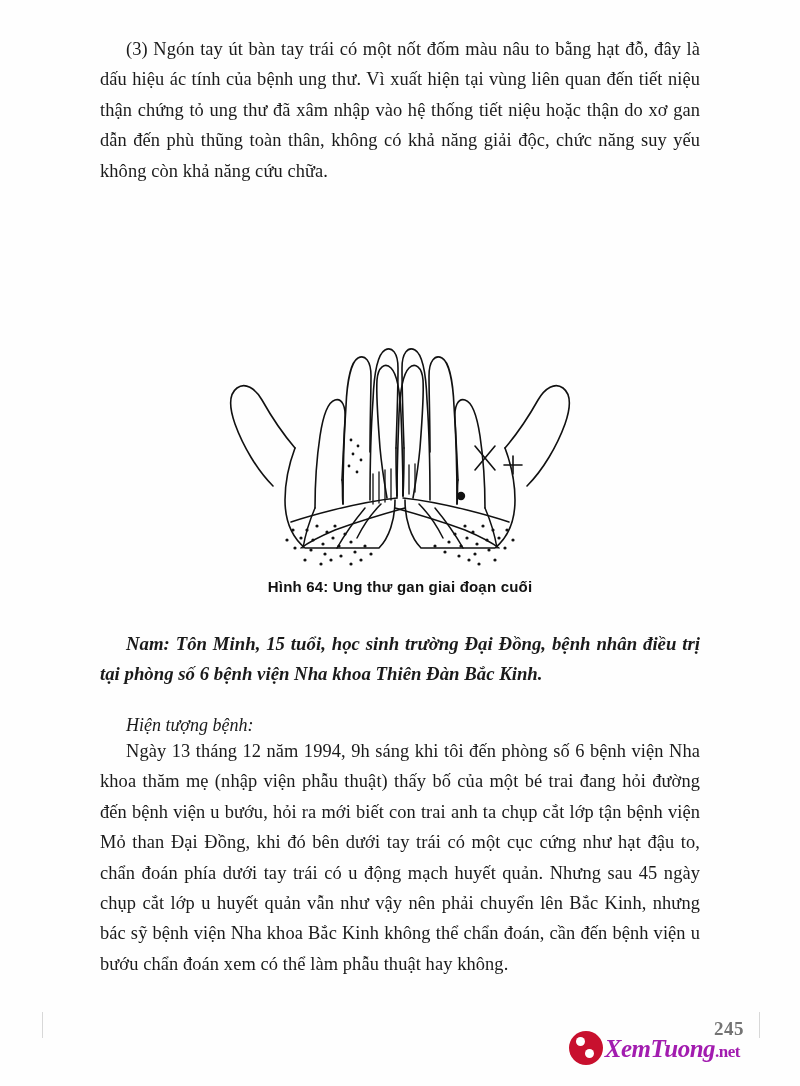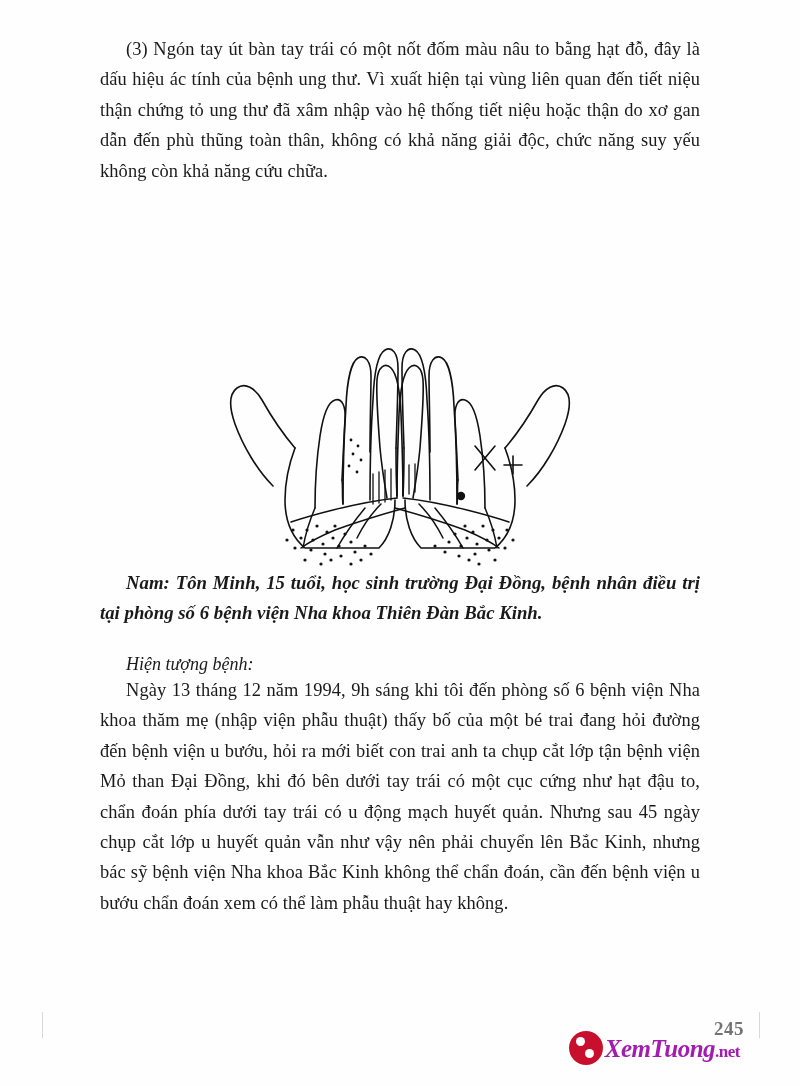--- a/index.html
+++ b/index.html
@@ -71,20 +71,21 @@
     margin-top: 10px;
     font-family: "Liberation Sans", sans-serif;
     font-size: 15px;
     font-weight: bold;
     letter-spacing: 0.2px;
     color: #111;
   }
 
   
   .case-heading {
+    margin-top: 34px;
     font-size: 18.8px;
     line-height: 30px;
     font-weight: bold;
     font-style: italic;
     text-align: justify;
     text-indent: 26px;
   }
   .sub-heading {
     margin-top: 26px;
     font-size: 18px;
@@ -296,20 +297,21 @@
           </g>
 
           <g stroke-width="1.6">
             <path d="M348 248 L348 266 M339 257 L357 257"></path>
             <path d="M310 238 L330 262"></path>
             <path d="M330 238 L310 262"></path>
           </g>
           <circle cx="296" cy="288" r="4.2" fill="#111" stroke="none"></circle>
         </svg>
       </div>
+      <div class="figure-caption">Hình 64: Ung thư gan giai đoạn cuối</div>
     </div>
 
     <div class="case-heading">Nam: Tôn Minh, 15 tuổi, học sinh trường Đại Đồng, bệnh nhân điều trị tại phòng số 6 bệnh viện Nha khoa Thiên Đàn Bắc Kinh.</div>
 
     <div class="sub-heading">Hiện tượng bệnh:</div>
 
     <p class="body-text indent case-body">Ngày 13 tháng 12 năm 1994, 9h sáng khi tôi đến phòng số 6 bệnh viện Nha khoa thăm mẹ (nhập viện phẫu thuật) thấy bố của một bé trai đang hỏi đường đến bệnh viện u bướu, hỏi ra mới biết con trai anh ta chụp cắt lớp tận bệnh viện Mỏ than Đại Đồng, khi đó bên dưới tay trái có một cục cứng như hạt đậu to, chẩn đoán phía dưới tay trái có u động mạch huyết quản. Nhưng sau 45 ngày chụp cắt lớp u huyết quản vẫn như vậy nên phải chuyển lên Bắc Kinh, nhưng bác sỹ bệnh viện Nha khoa Bắc Kinh không thể chẩn đoán, cần đến bệnh viện u bướu chẩn đoán xem có thể làm phẫu thuật hay không.</p>
 
   </div>
 

